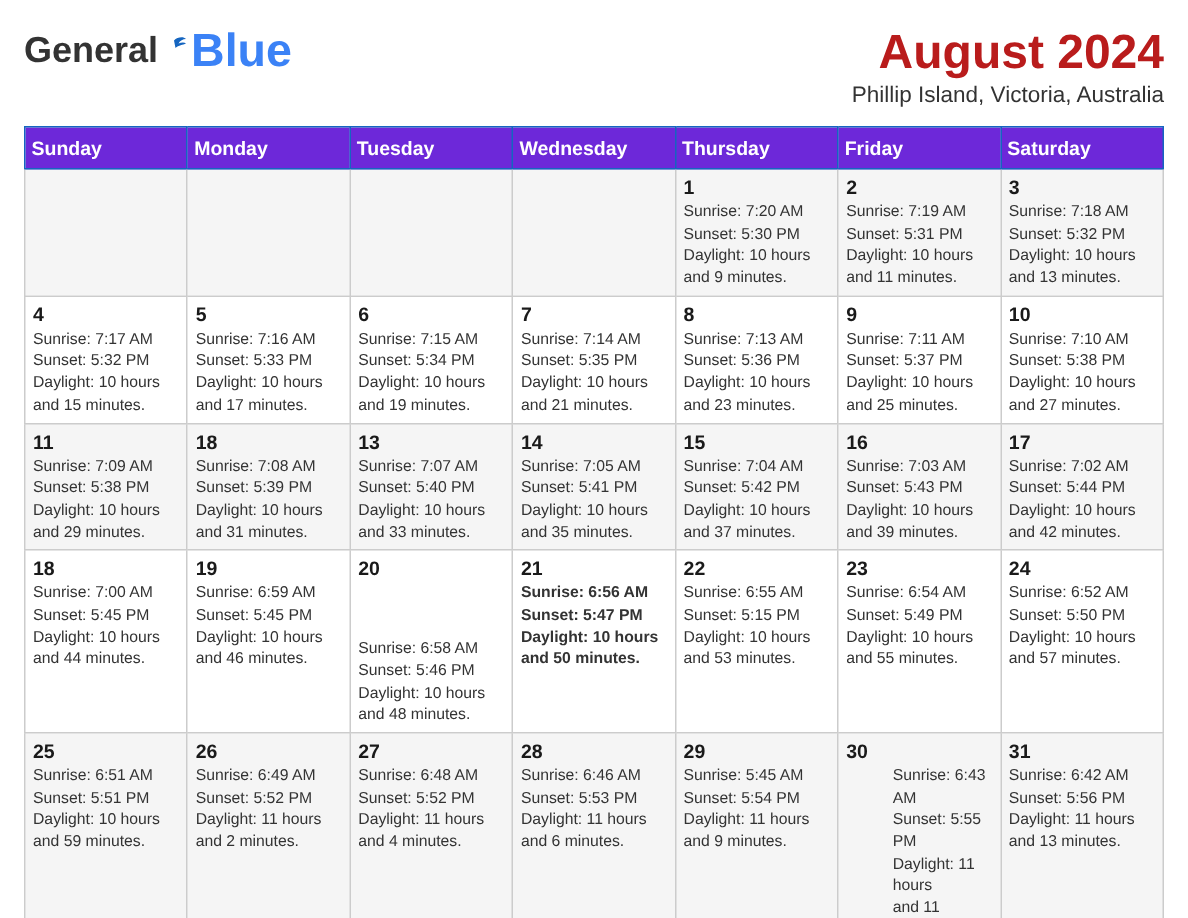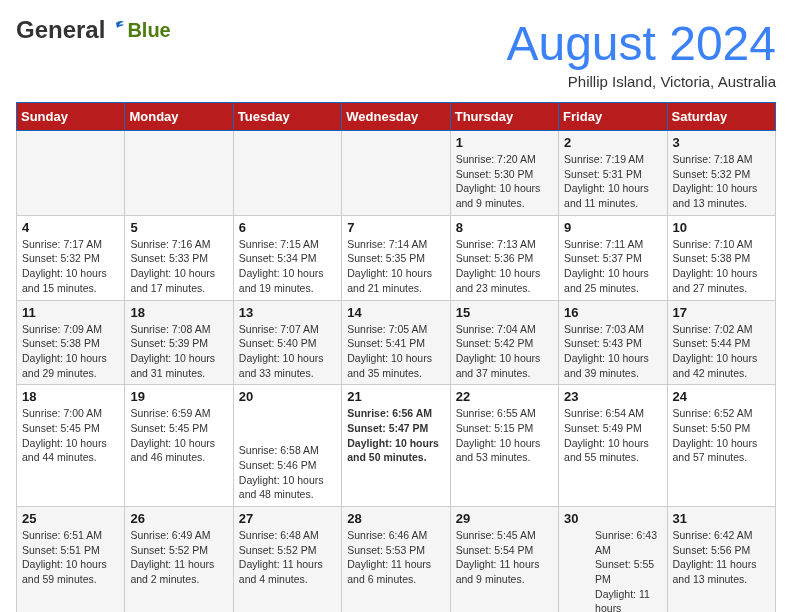--- a/index.html
+++ b/index.html
@@ -18,36 +18,36 @@
     }
     .logo {
       display: flex;
       flex-direction: column;
       align-items: flex-start;
     }
     .title-area {
       text-align: right;
     }
     .month-title {
-      font-size: 48px;
-      font-weight: normal;
-      color: #3b82f6;
+      font-size: 32px;
+      font-weight: bold;
+      color: #b91c1c;
     }
     .location {
       font-size: 15px;
       color: #333;
       margin-top: 2px;
     }
     .calendar-table {
       width: 100%;
       border-collapse: collapse;
       font-size: 11px;
     }
     .calendar-table thead th {
-      background-color: #b91c1c;
+      background-color: #6d28d9;
       color: white;
       padding: 6px 4px;
       text-align: left;
       font-size: 13px;
       font-weight: bold;
       border: 1px solid #1565c0;
     }
     .calendar-table tbody td {
       border: 1px solid #ccc;
       vertical-align: top;
@@ -79,21 +79,21 @@
 </head>
 <body>
 
 <div class="header">
   <div class="logo">
     <div style="display:flex; align-items:center; gap:2px;">
       <span style="font-size:24px; font-weight:bold; color:#333;">General</span>
       <svg width="18" height="18" viewBox="0 0 18 18" style="margin-top:-4px;">
         <path d="M9 4 C11 2, 15 1, 17 3 C15 3, 13 4, 12 6 C14 5, 16 5, 17 6 C15 7, 12 7, 10 9 Z" fill="#1565c0"></path>
       </svg>
-      <span style="font-size:20px; font-weight:bold; color:#4d7c0f;">Blue</span>
+      <span style="font-size:31px; font-weight:bold; color:#3b82f6;">Blue</span>
     </div>
   </div>
   <div class="title-area">
     <div class="month-title">August 2024</div>
     <div class="location">Phillip Island, Victoria, Australia</div>
   </div>
 </div>
 
 <table class="calendar-table">
   <thead>

